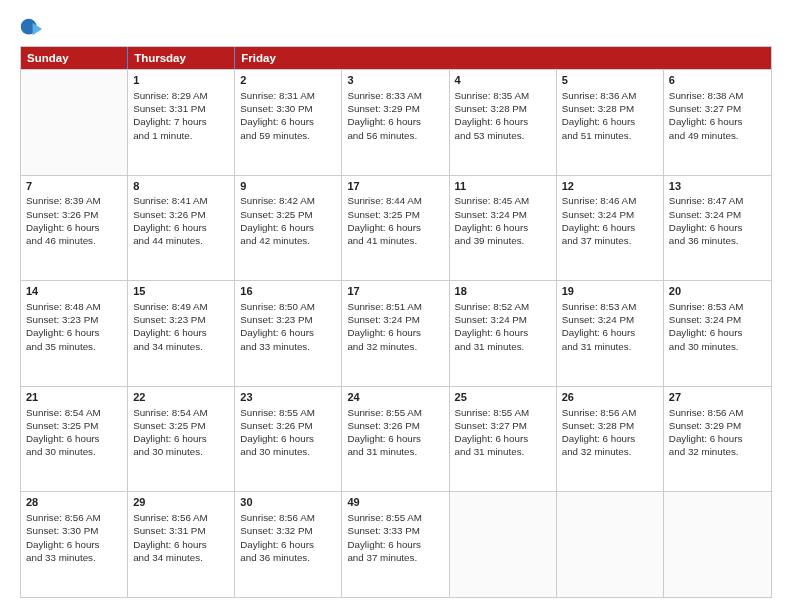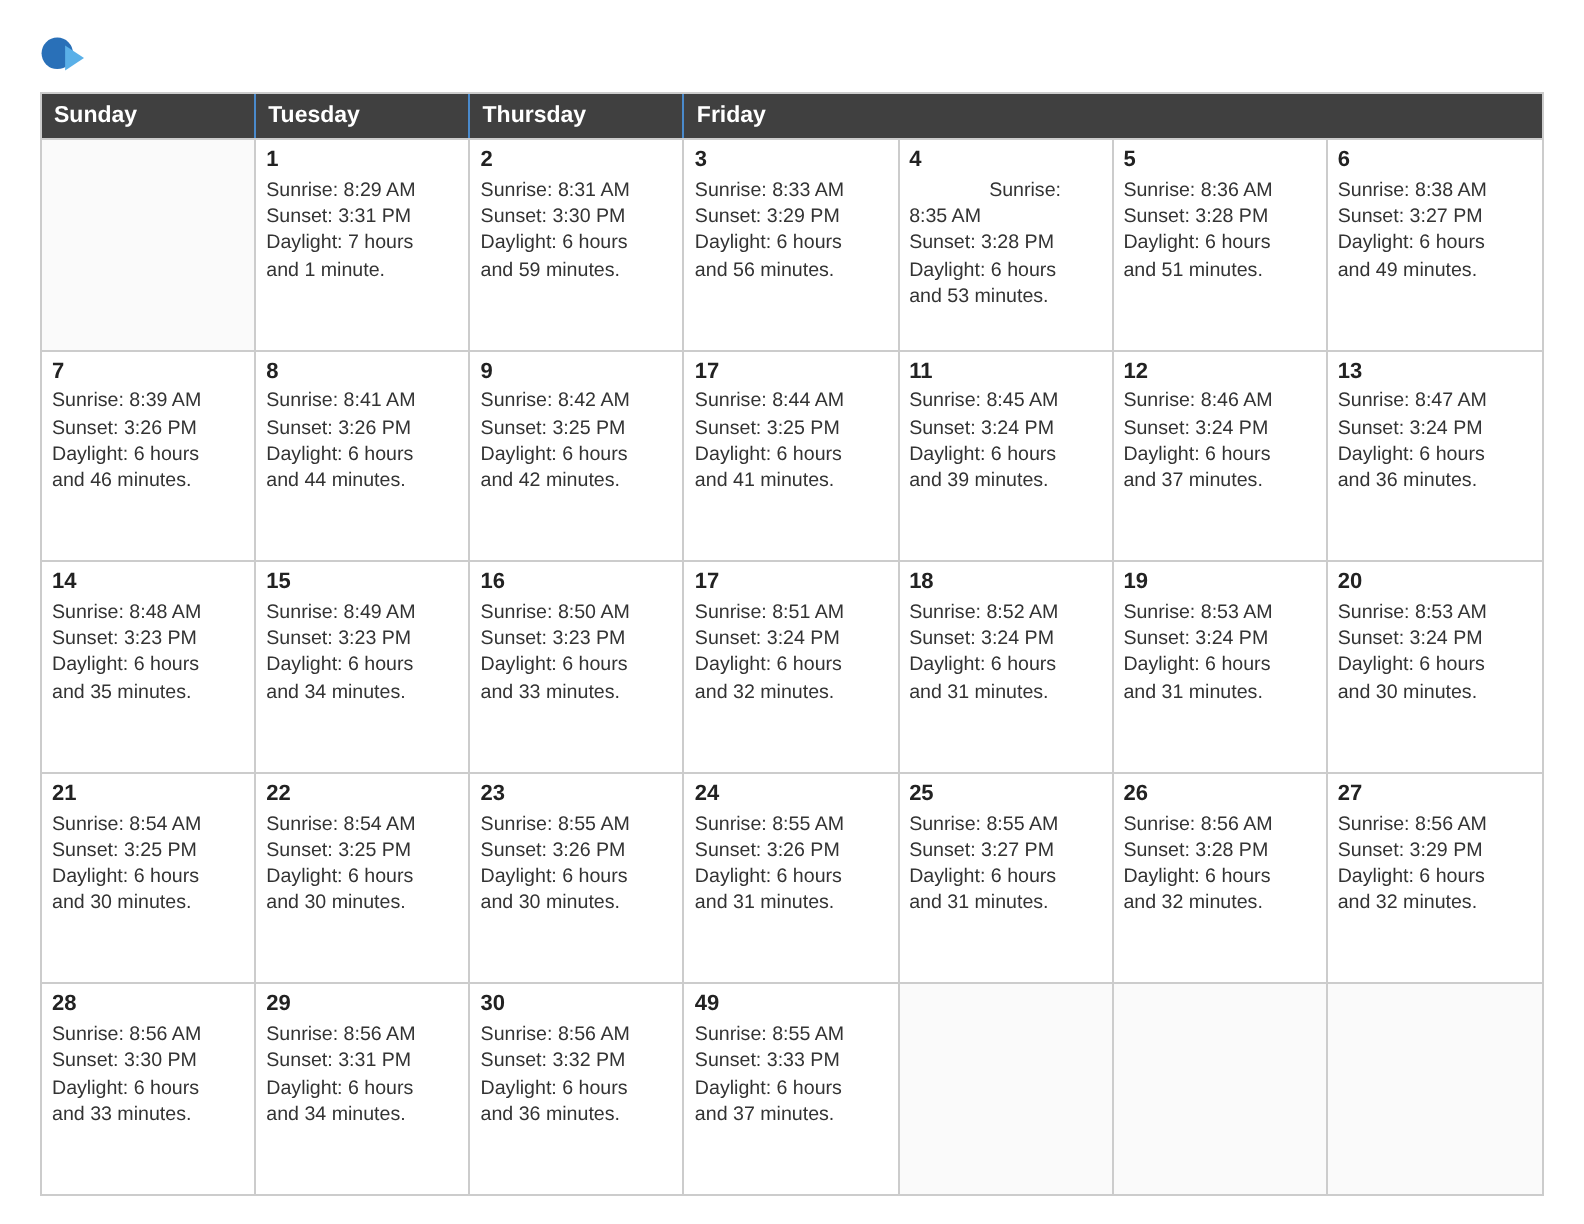--- a/index.html
+++ b/index.html
@@ -55,21 +55,21 @@
     }
     .calendar {
       flex: 1;
       display: flex;
       flex-direction: column;
       border: 1px solid #ccc;
     }
     .cal-header-row {
       display: grid;
       grid-template-columns: repeat(7, 1fr);
-      background: #404040;
+      background: #b91c1c;
     }
     .cal-header-cell {
       color: #fff;
       font-size: 11.5px;
       font-weight: bold;
       padding: 5px 6px;
       text-align: left;
       border-right: 1px solid #4a8acc;
     }
     .cal-header-cell:last-child { border-right: none; }
@@ -119,40 +119,39 @@
     </div>
     <div class="title-block">
       <div class="main-title"></div>
       <div class="subtitle"></div>
     </div>
   </div>
 
   <div class="calendar">
     <div class="cal-header-row" id="cal-header">
         <div class="cal-header-cell">Sunday</div>
-        <div class="cal-header-cell">Tuesday</div>
         <div class="cal-header-cell">Thursday</div>
         <div class="cal-header-cell">Friday</div>
       </div>
     <div class="cal-body" id="cal-body">
         <div class="cal-week">
           <div class="cal-cell empty"></div>
           <div class="cal-cell"><span class="cal-day-num">1</span><span style="white-space: pre-line;">Sunrise: 8:29 AM
 Sunset: 3:31 PM
 Daylight: 7 hours
 and 1 minute.</span></div>
           <div class="cal-cell"><span class="cal-day-num">2</span><span style="white-space: pre-line;">Sunrise: 8:31 AM
 Sunset: 3:30 PM
 Daylight: 6 hours
 and 59 minutes.</span></div>
           <div class="cal-cell"><span class="cal-day-num">3</span><span style="white-space: pre-line;">Sunrise: 8:33 AM
 Sunset: 3:29 PM
 Daylight: 6 hours
 and 56 minutes.</span></div>
-          <div class="cal-cell"><span class="cal-day-num">4</span><span style="white-space: pre-line; margin-left: 40px;">Sunrise: 8:35 AM
+          <div class="cal-cell"><span class="cal-day-num">4</span><span style="white-space: pre-line;">Sunrise: 8:35 AM
 Sunset: 3:28 PM
 Daylight: 6 hours
 and 53 minutes.</span></div>
           <div class="cal-cell"><span class="cal-day-num">5</span><span style="white-space: pre-line;">Sunrise: 8:36 AM
 Sunset: 3:28 PM
 Daylight: 6 hours
 and 51 minutes.</span></div>
           <div class="cal-cell"><span class="cal-day-num">6</span><span style="white-space: pre-line;">Sunrise: 8:38 AM
 Sunset: 3:27 PM
 Daylight: 6 hours

